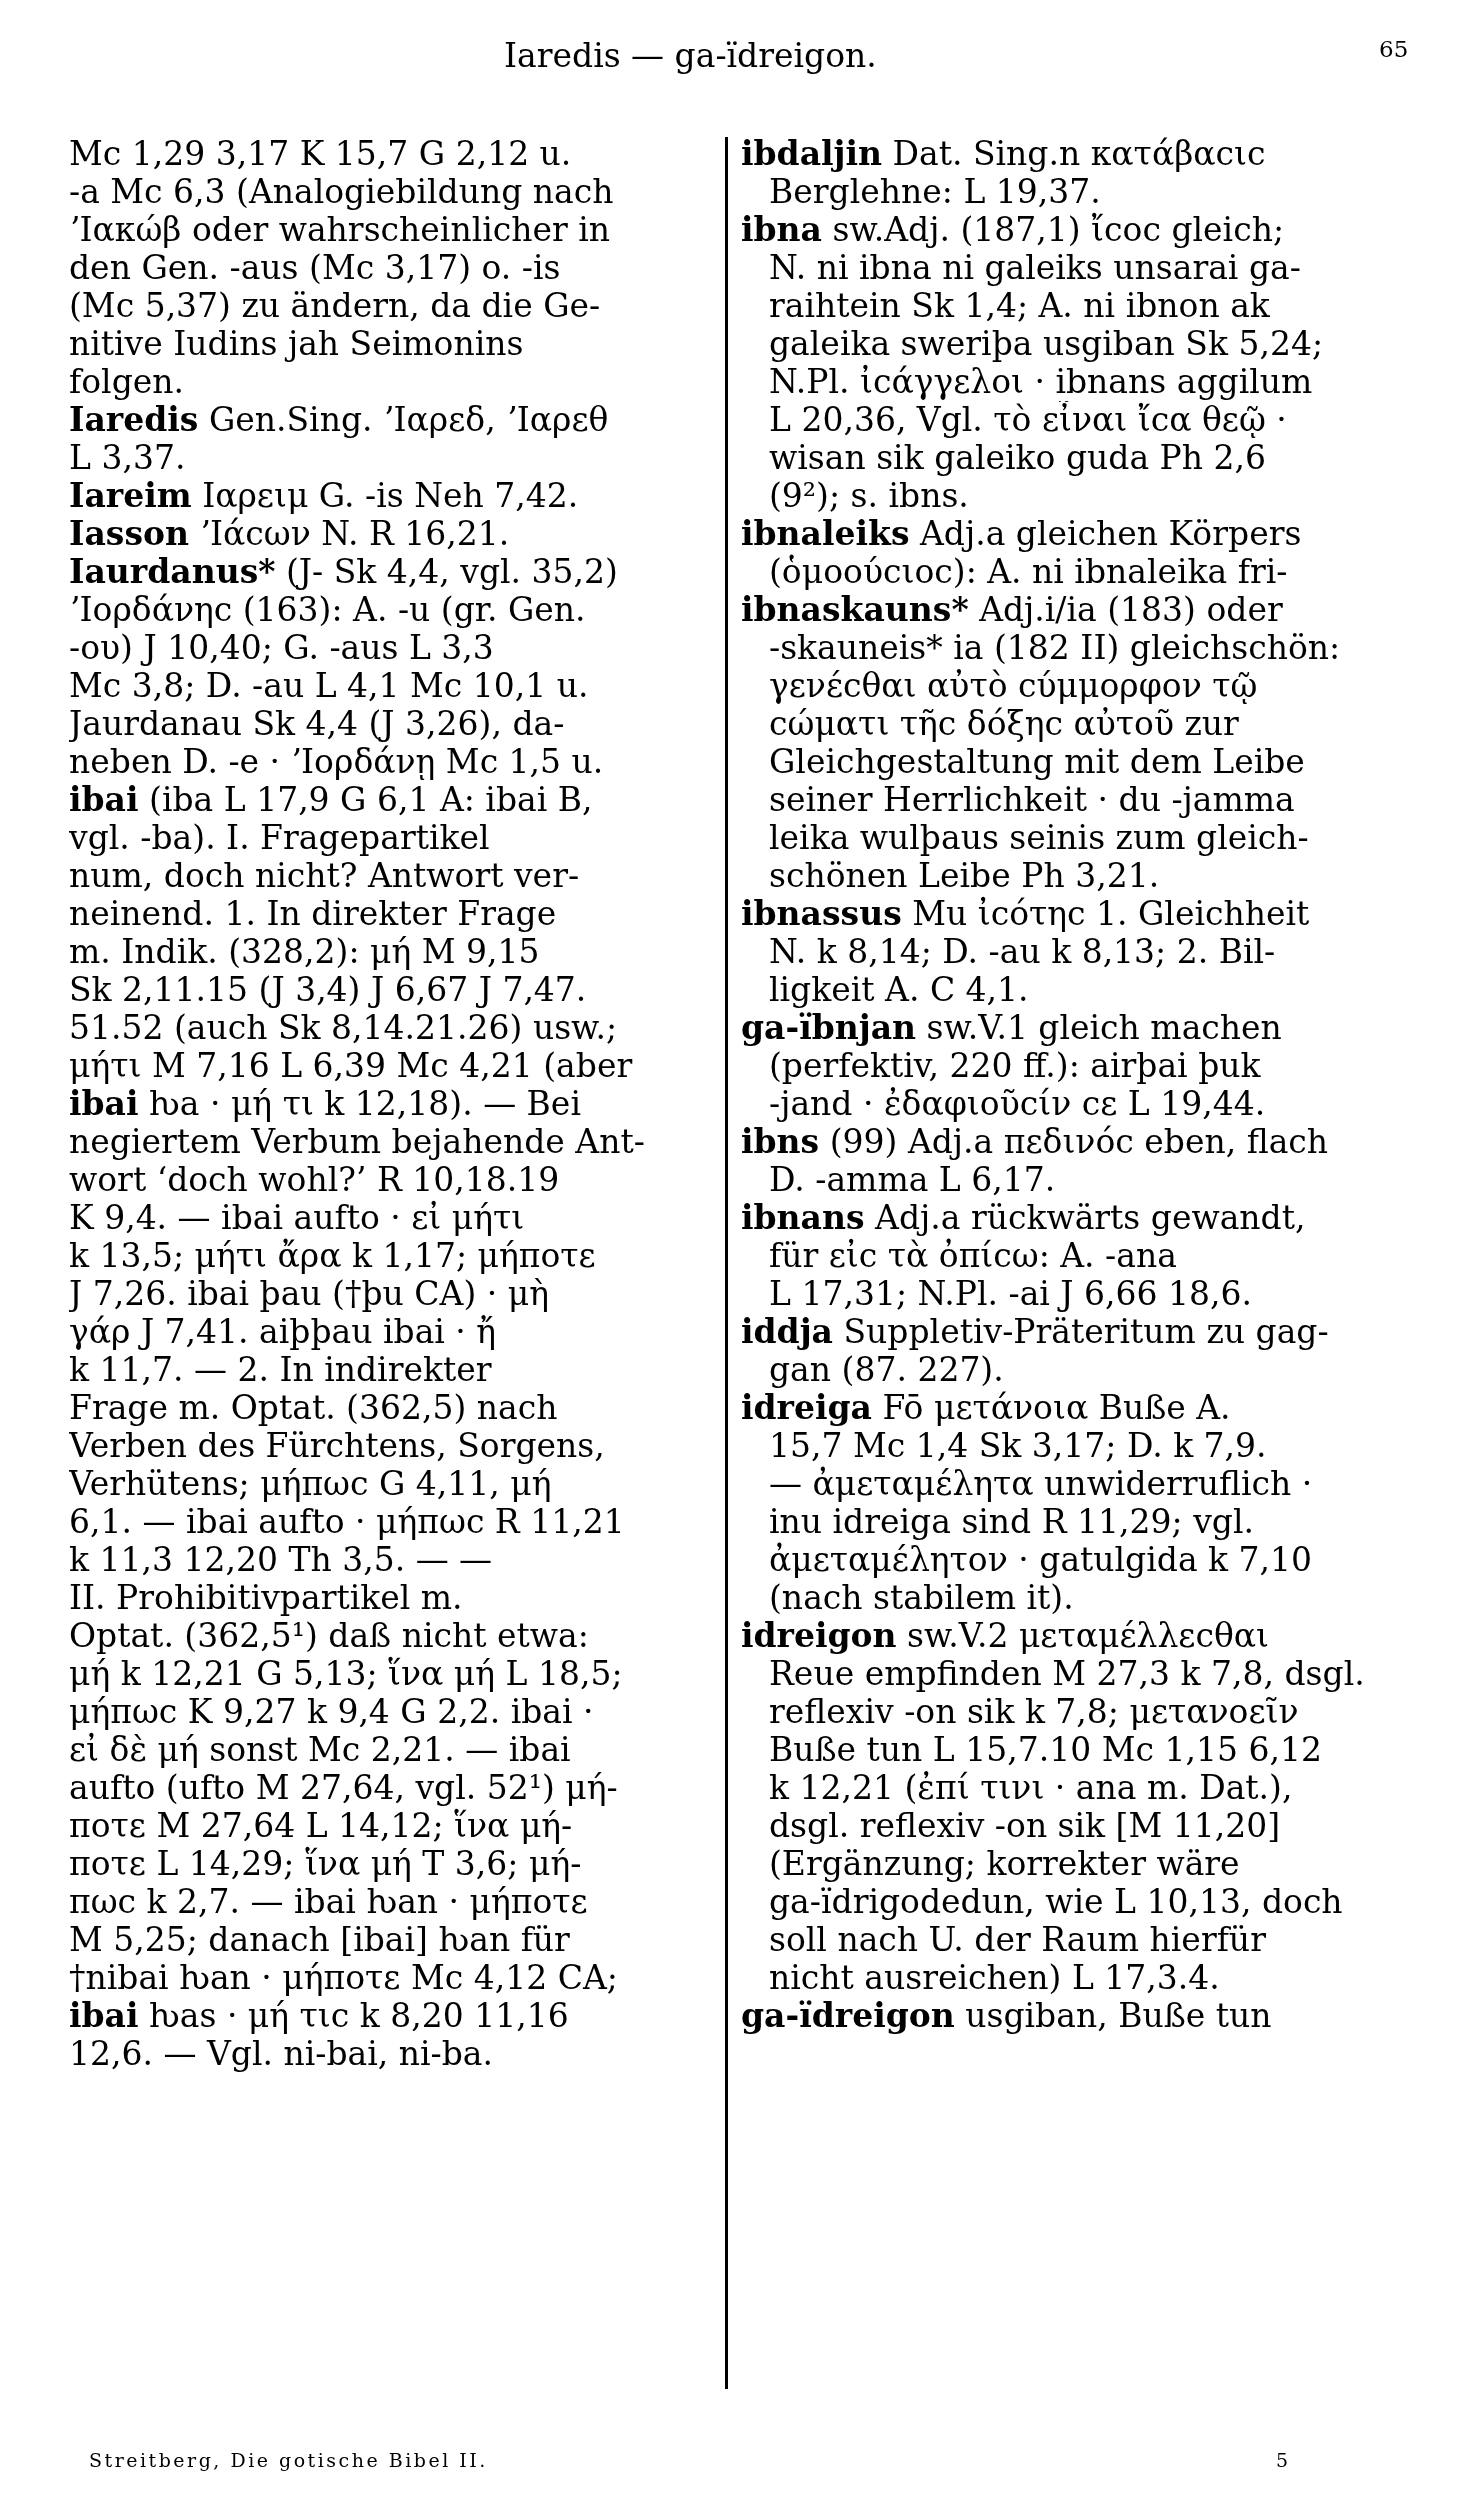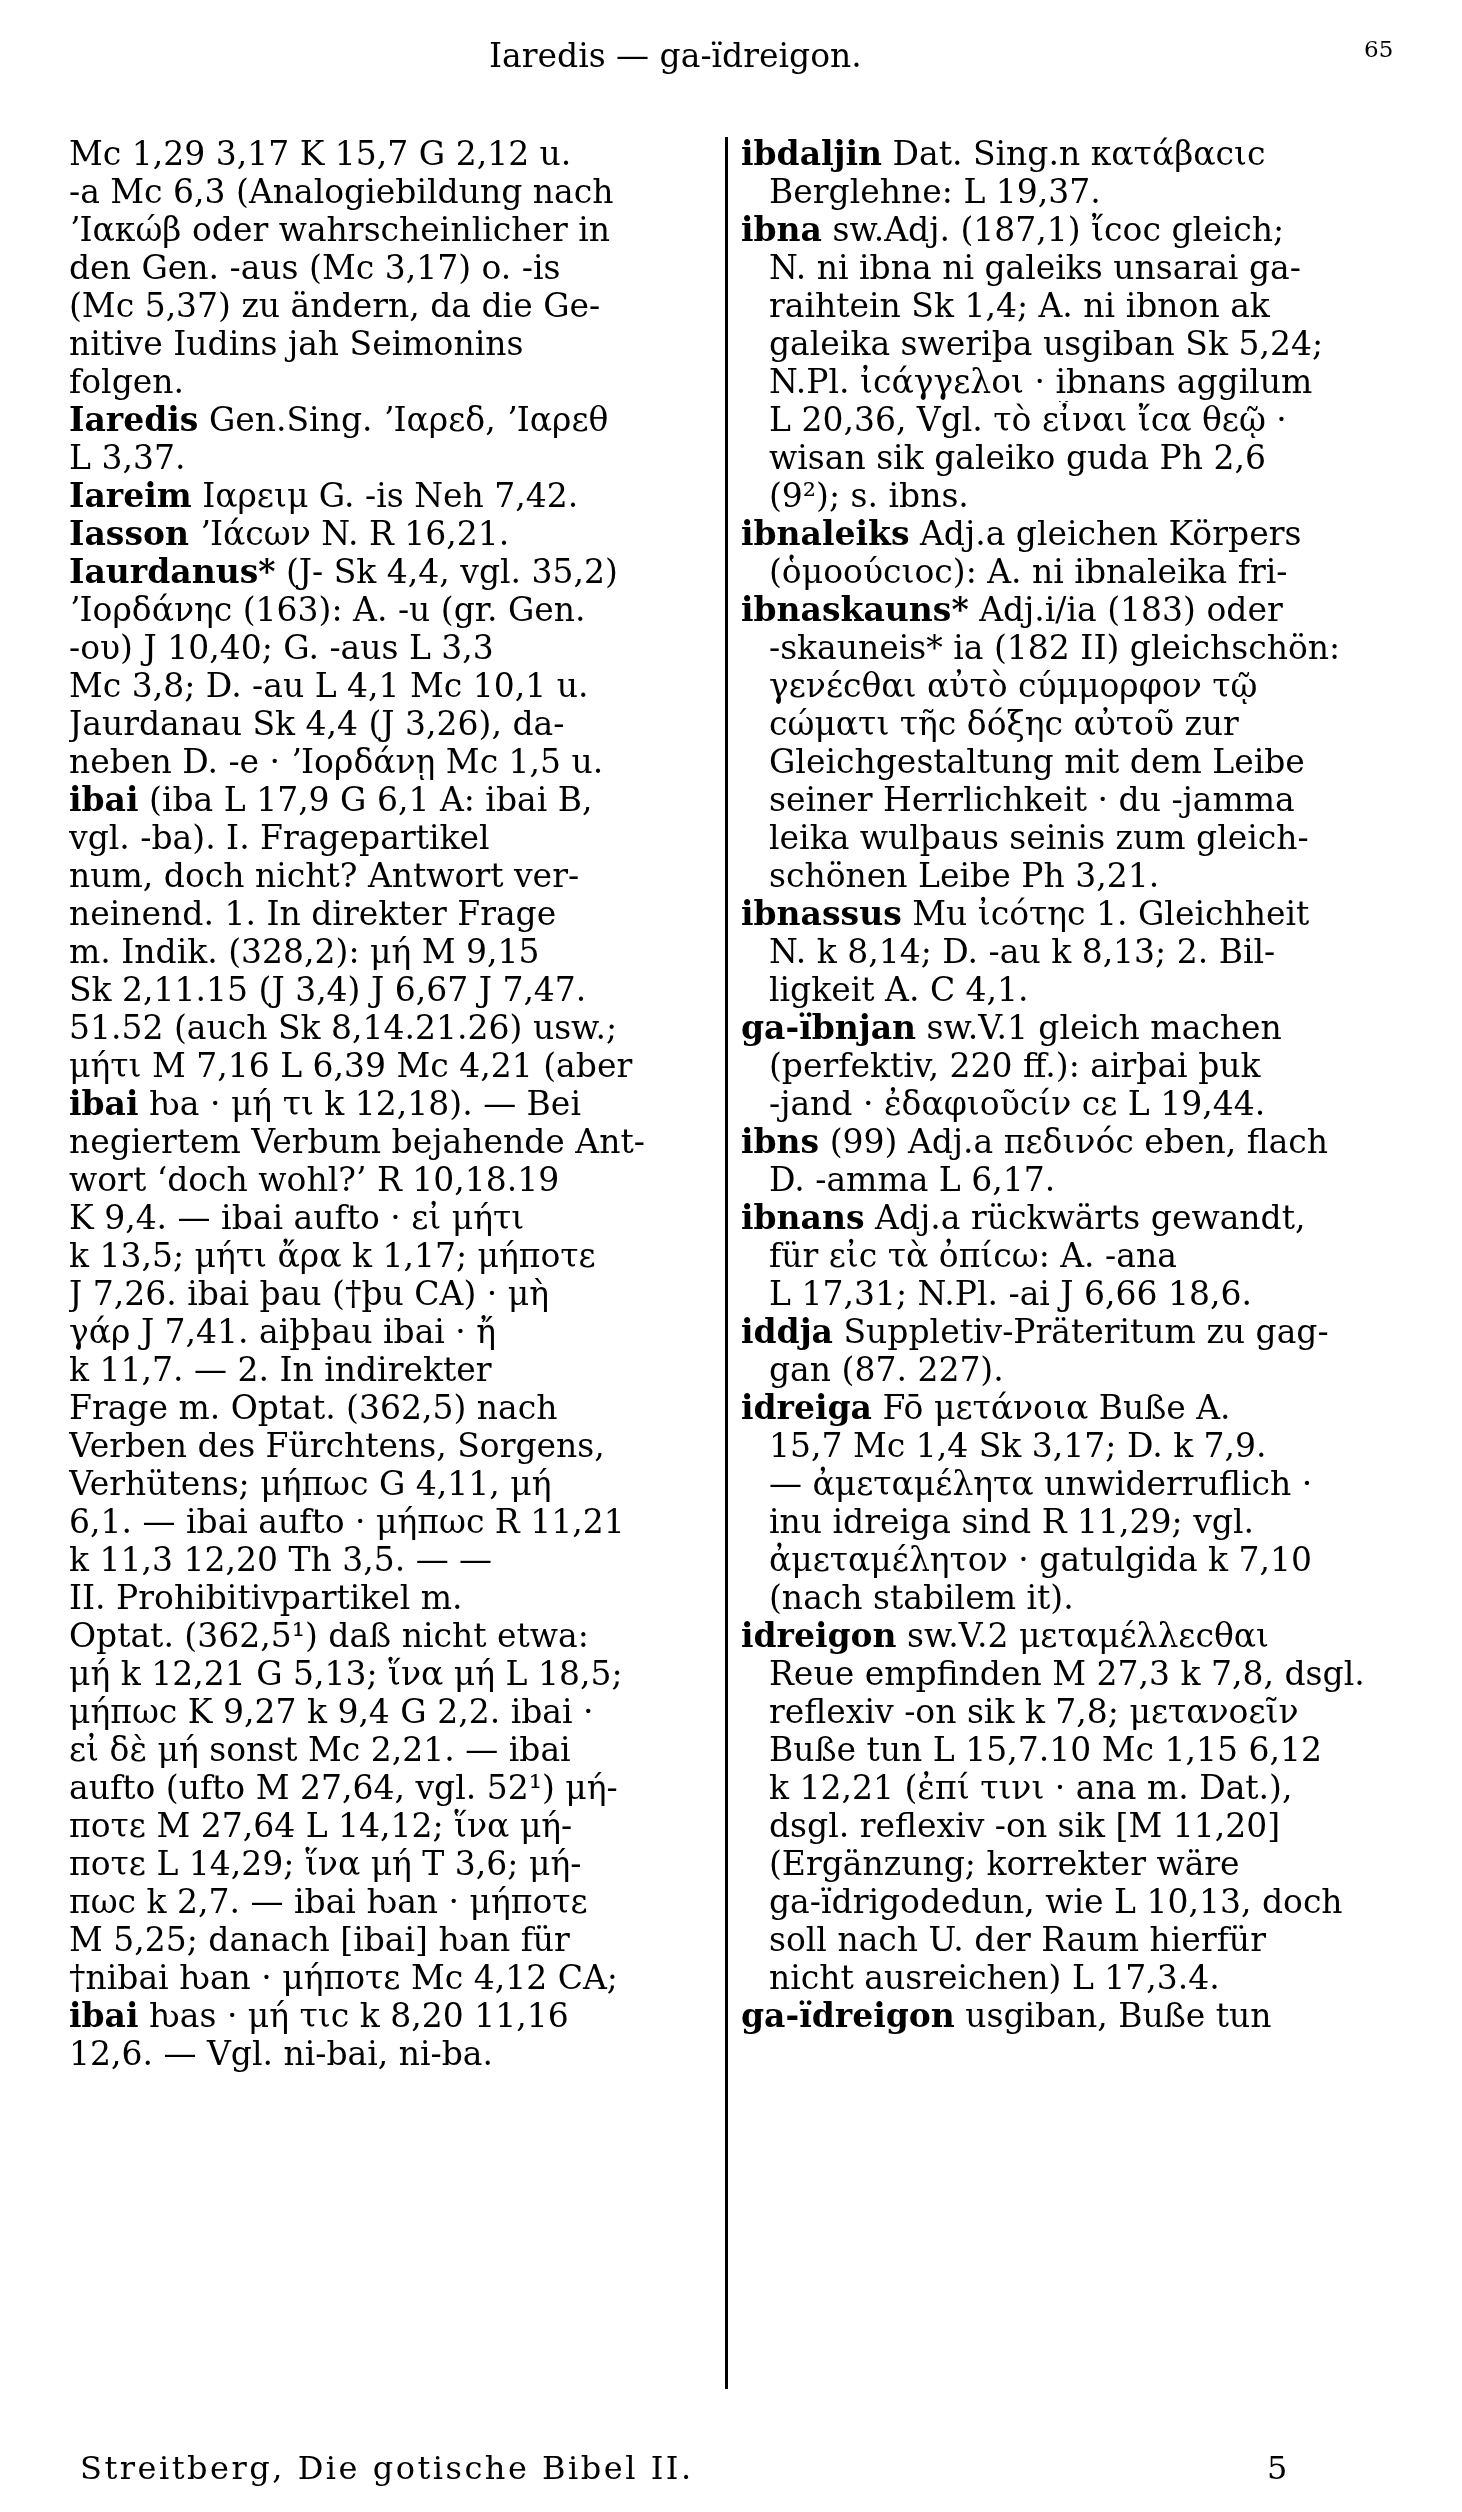--- a/index.html
+++ b/index.html
@@ -2,21 +2,21 @@
 <html style="font-size:10px"><head>
 <meta charset="utf-8">
 <style>
   html, body { margin: 0; padding: 0; background: #ffffff; }
   body {
     width: 1463px; height: 2512px; position: relative; overflow: hidden;
     font-family: "DejaVu Serif", "Liberation Serif", serif;
     color: #000000;
   }
   .running-head {
-    position: absolute; top: 36px; left: 1px; width: 1391px; height: 49px;
+    position: absolute; top: 36px; left: 16px; width: 1391px; height: 49px;
   }
   .running-head .title {
     position: absolute; left: 488px; top: 0;
     font-size: 33px; letter-spacing: 0px;
   }
   .running-head .pageno {
     position: absolute; left: 1363px; top: 0; font-size: 23px;
   }
   .column {
     position: absolute; top: 135px; width: 667px;
@@ -26,22 +26,22 @@
   .col-right { left: 741px; width: 670px; }
   .divider {
     position: absolute; left: 725px; top: 137px; width: 2.5px; height: 2252px;
     background: #000;
   }
   .line { white-space: nowrap; overflow: hidden; display: block; height: 38px; }
   .entry-line { padding-left: 0; }
   .cont { padding-left: 28px; }
   .hw { font-weight: bold; }
   .footer {
-    position: absolute; top: 2449px; left: 0; width: 1365px; height: 37px;
-    font-size: 32px;
+    position: absolute; top: 2449px; left: 9px; width: 1365px; height: 37px;
+    font-size: 19px;
   }
   .footer .sig { position: absolute; left: 80px; letter-spacing: 2.5px; }
   .footer .sheet { position: absolute; left: 1267px; }
 </style>
 </head>
 <body>
 
 <div class="running-head">
   <span class="title">Iaredis — ga-ïdreigon.</span>
   <span class="pageno">65</span>

